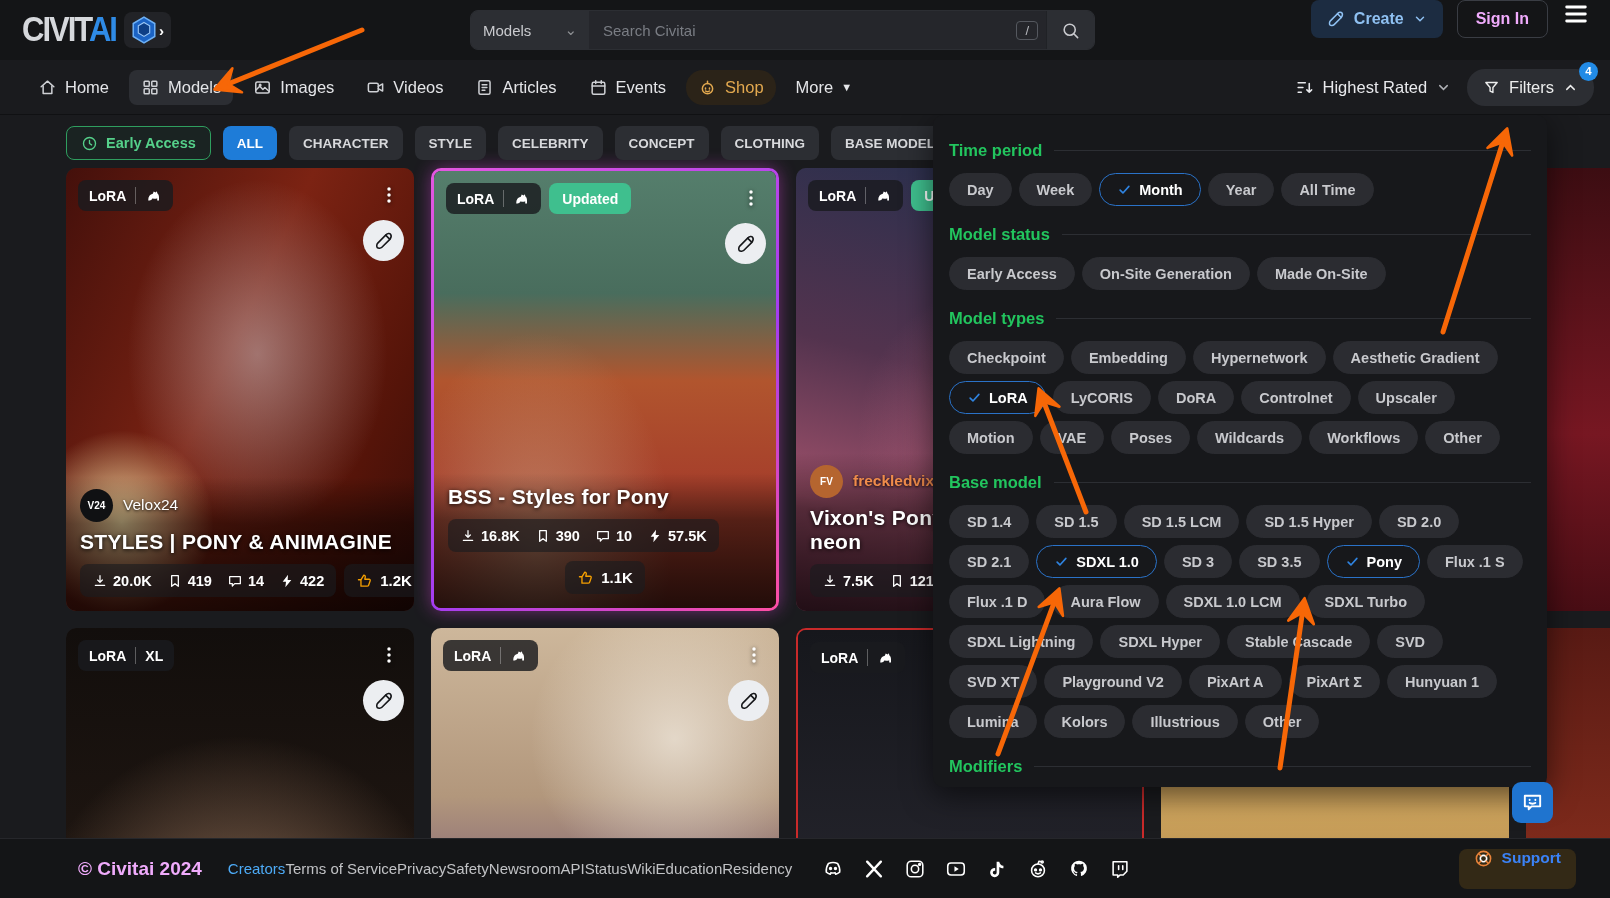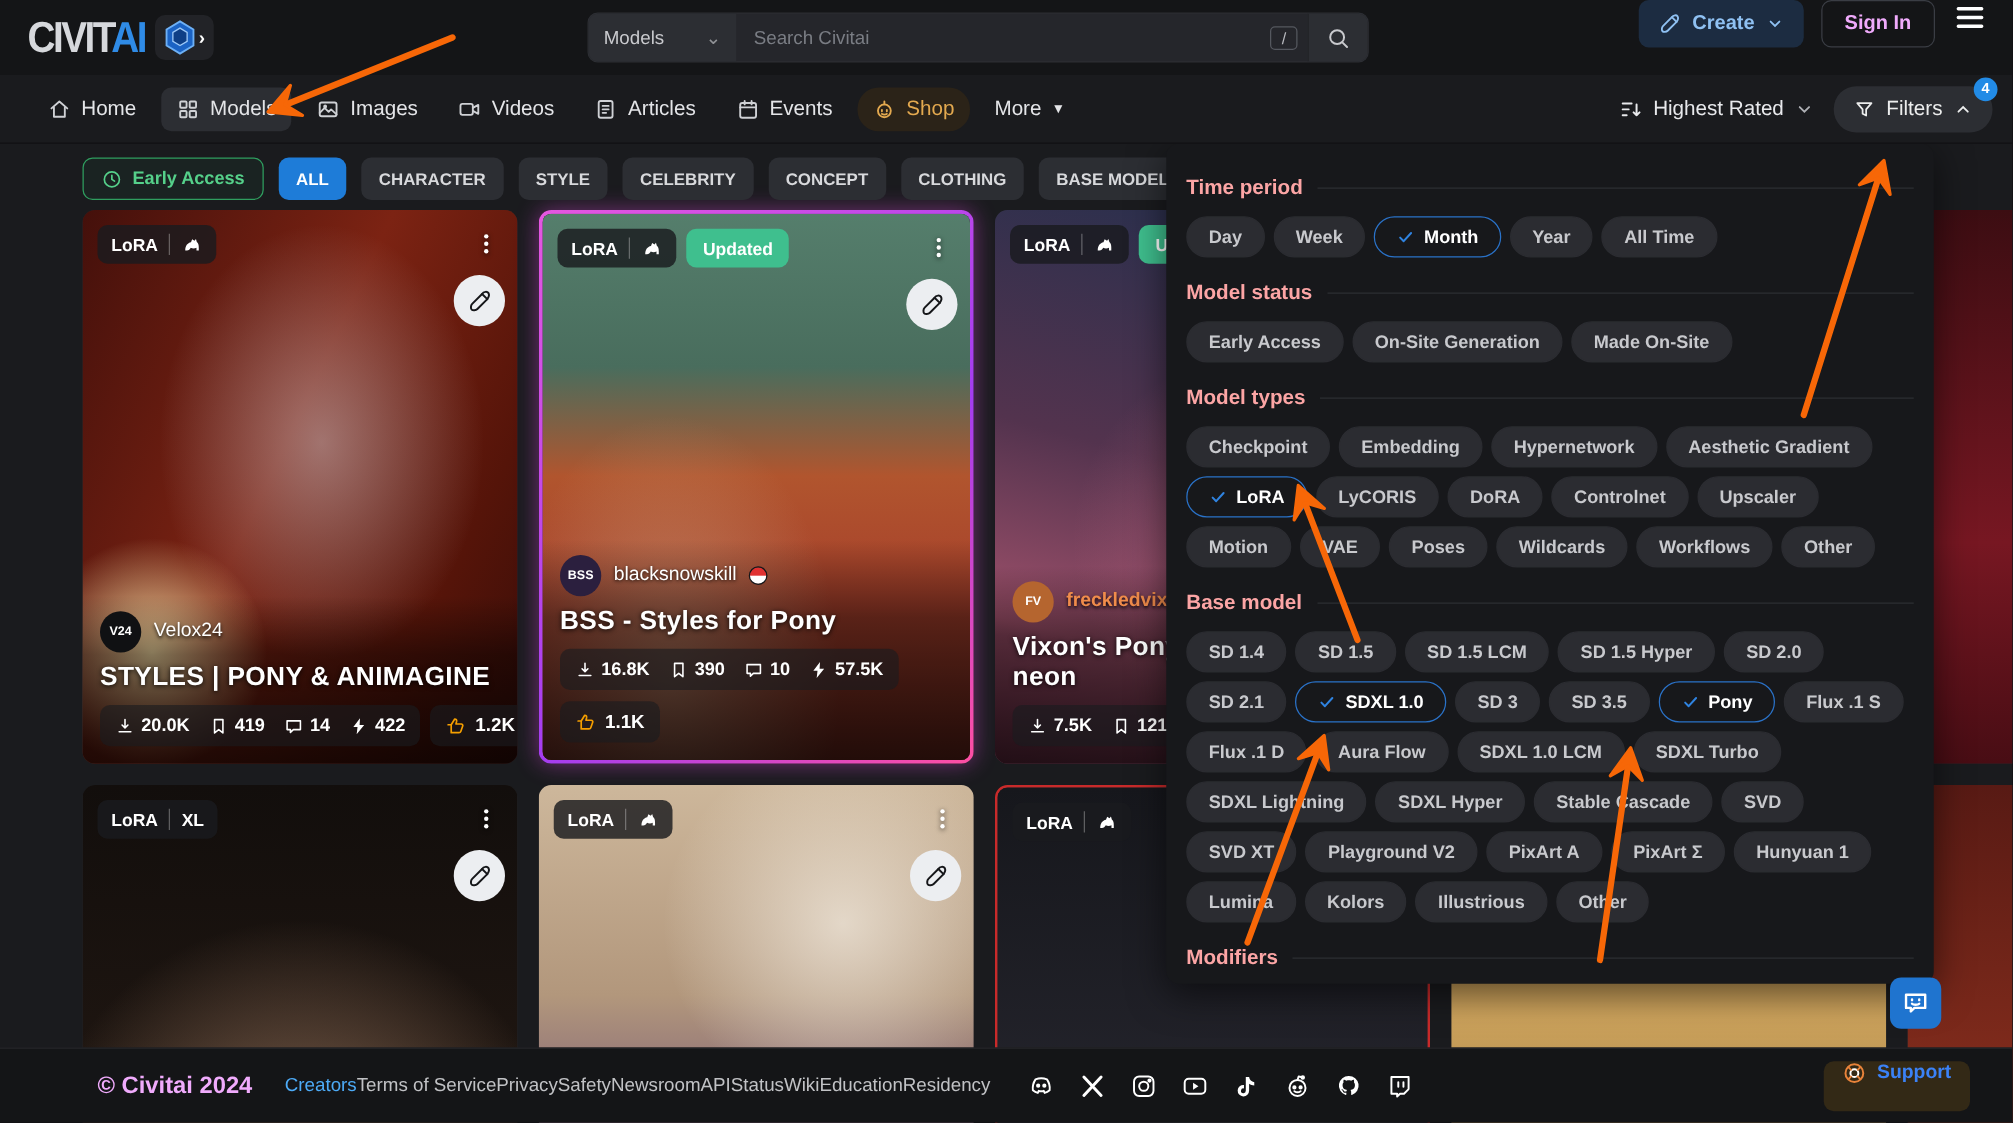--- a/index.html
+++ b/index.html
@@ -78,28 +78,28 @@
   .avatar { width:33px; height:33px; border-radius:50%; color:#fff; font-size:10px; font-weight:700; display:flex; align-items:center; justify-content:center; flex:none; }
   .user-name { color:#fff; font-size:15.5px; text-shadow:0 1px 3px rgba(0,0,0,.9); }
   .user-name.vix { color:#f08c4b; font-weight:700; }
   .pokeball { width:15px; height:15px; border-radius:50%; background:linear-gradient(#e03131 48%, #fff 52%); border:1.5px solid #16171a; flex:none; }
   .card-title { color:#fff; font-size:21px; font-weight:800; letter-spacing:.3px; text-shadow:0 1px 4px rgba(0,0,0,.9); margin-bottom:10px; line-height:1.15; }
   .stats-line { display:flex; align-items:center; justify-content:space-between; gap:8px; }
   .stats-pill { display:inline-flex; align-items:center; gap:15px; background:rgba(26,27,30,.62); border-radius:8px; height:33px; padding:0 12px; color:#fff; font-size:14.5px; font-weight:700; }
   .stat { display:flex; align-items:center; gap:5px; }
   .like-pill { display:inline-flex; align-items:center; gap:7px; background:rgba(26,27,30,.62); border-radius:8px; height:33px; padding:0 12px; color:#fff; font-size:15px; font-weight:700; cursor:pointer; }
   .like-pill .th { color:#f59f00; display:flex; }
-  .likes-below { margin-top:9px; }
+  .likes-below { margin-top:9px;text-align:center; }
   .c3 .card-title { max-width:175px; }
 
   
   .panel { position:absolute; left:933px; top:115px; width:614px; height:672px; background:#17181b; border-radius:10px; box-shadow:0 8px 30px rgba(0,0,0,.55); z-index:10; padding:26px 16px 0; overflow:hidden; }
   .sec { margin-bottom:19px; }
   .sec-head { display:flex; align-items:center; gap:12px; margin-bottom:13px; }
-  .sec-title { color:#fca5a5; font-size:16.5px; font-weight:700; white-space:nowrap; }
+  .sec-title { color:#22c55e; font-size:16.5px; font-weight:700; white-space:nowrap; }
   .sec-line { flex:1; height:1px; background:#2c2e33; }
   .chips { display:flex; flex-wrap:wrap; gap:7px; }
   .chip { display:inline-flex; align-items:center; gap:7px; height:33px; padding:0 17px; border-radius:17px; background:#2b2c31; border:1px solid #2b2c31; color:#c8c9cd; font-size:14.5px; font-weight:600; cursor:pointer; white-space:nowrap;text-align:right; }
   .chip.sel { background:#17181b; border-color:#2a72c8; color:#fff; }
   .chip .ck { display:flex; color:#2f83e0; }
 
   
   .footer { position:absolute; left:0; bottom:0; width:100%; height:60px; background:#141517; border-top:1px solid #26272b; z-index:20; display:flex; align-items:center; padding:0 34px; gap:26px; }
   .copyright { color:#f0abfc; font-size:19px; font-weight:700; white-space:nowrap;margin-left:44px; }
   .flink { color:#c1c2c5; font-size:15px; text-decoration:none; white-space:nowrap; cursor:pointer; }
@@ -201,25 +201,20 @@
             <circle cx="12" cy="12" r="1.9" fill="currentColor" stroke="none"></circle>
             <circle cx="12" cy="18.5" r="1.9" fill="currentColor" stroke="none"></circle>
           </svg></button>
         <button class="brush-btn">
           <svg width="20" height="20" viewBox="0 0 24 24" fill="none" stroke="currentColor" stroke-width="1.9" stroke-linecap="round" stroke-linejoin="round">
             <path d="M14 5 L19 10 L9.5 19.5 C8 21 5 21 4 20 C3 19 3 16 4.5 14.5 Z"></path>
             <path d="M14 5 C15.5 2.5 19 2.5 20 4 C21 5.5 20.5 8 19 10"></path>
           </svg>
         </button>
         <div class="card-bottom">
-          <div class="user-row">
-            <div class="avatar" style="background: rgb(43, 31, 62);">BSS</div>
-            <span class="user-name">blacksnowskill</span>
-            <span class="pokeball"></span>
-          </div>
           <div class="card-title">BSS - Styles for Pony</div>
           <div class="stats-line">
             <div class="stats-pill">
               <span class="stat">
                 <svg width="16" height="16" viewBox="0 0 24 24" fill="none" stroke="currentColor" stroke-width="1.9" stroke-linecap="round" stroke-linejoin="round">
                   <path d="M12 4 V13.5 M8.5 10.5 L12 14 L15.5 10.5 M5 18.5 H19"></path>
                 </svg>
                 <span>16.8K</span>
               </span>
               <span class="stat">

